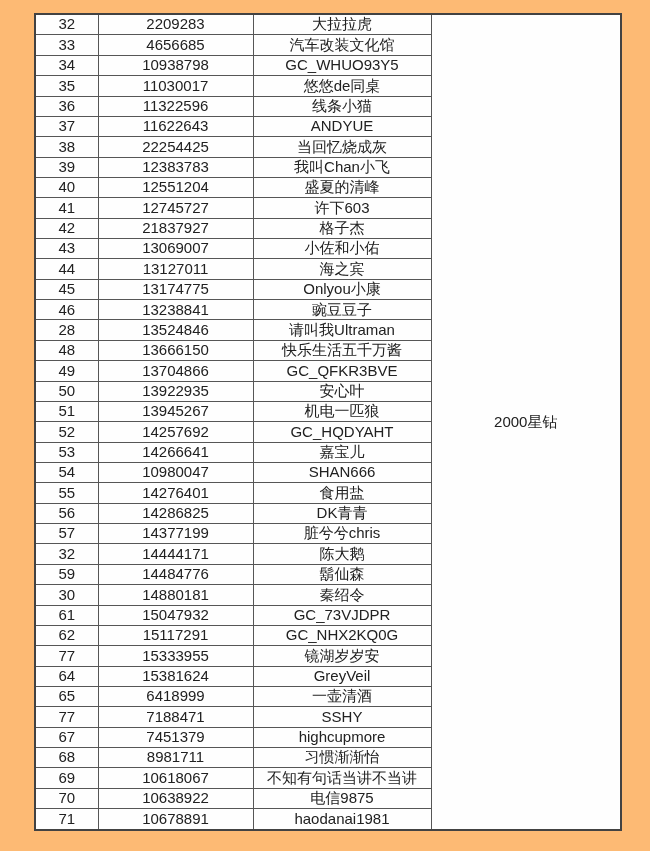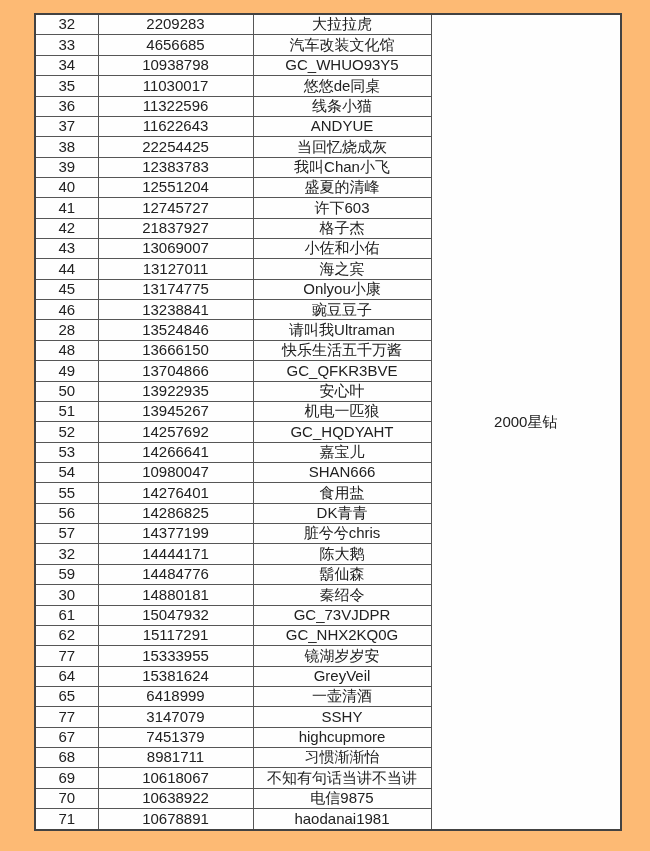--- a/index.html
+++ b/index.html
@@ -224,21 +224,21 @@
           <td>15381624</td>
           <td>GreyVeil</td>
         </tr>
         <tr>
           <td>65</td>
           <td>6418999</td>
           <td>一壶清酒</td>
         </tr>
         <tr>
           <td>77</td>
-          <td>3147079</td>
+          <td>7188471</td>
           <td>SSHY</td>
         </tr>
         <tr>
           <td>67</td>
           <td>7451379</td>
           <td>highcupmore</td>
         </tr>
         <tr>
           <td>68</td>
           <td>8981711</td>

